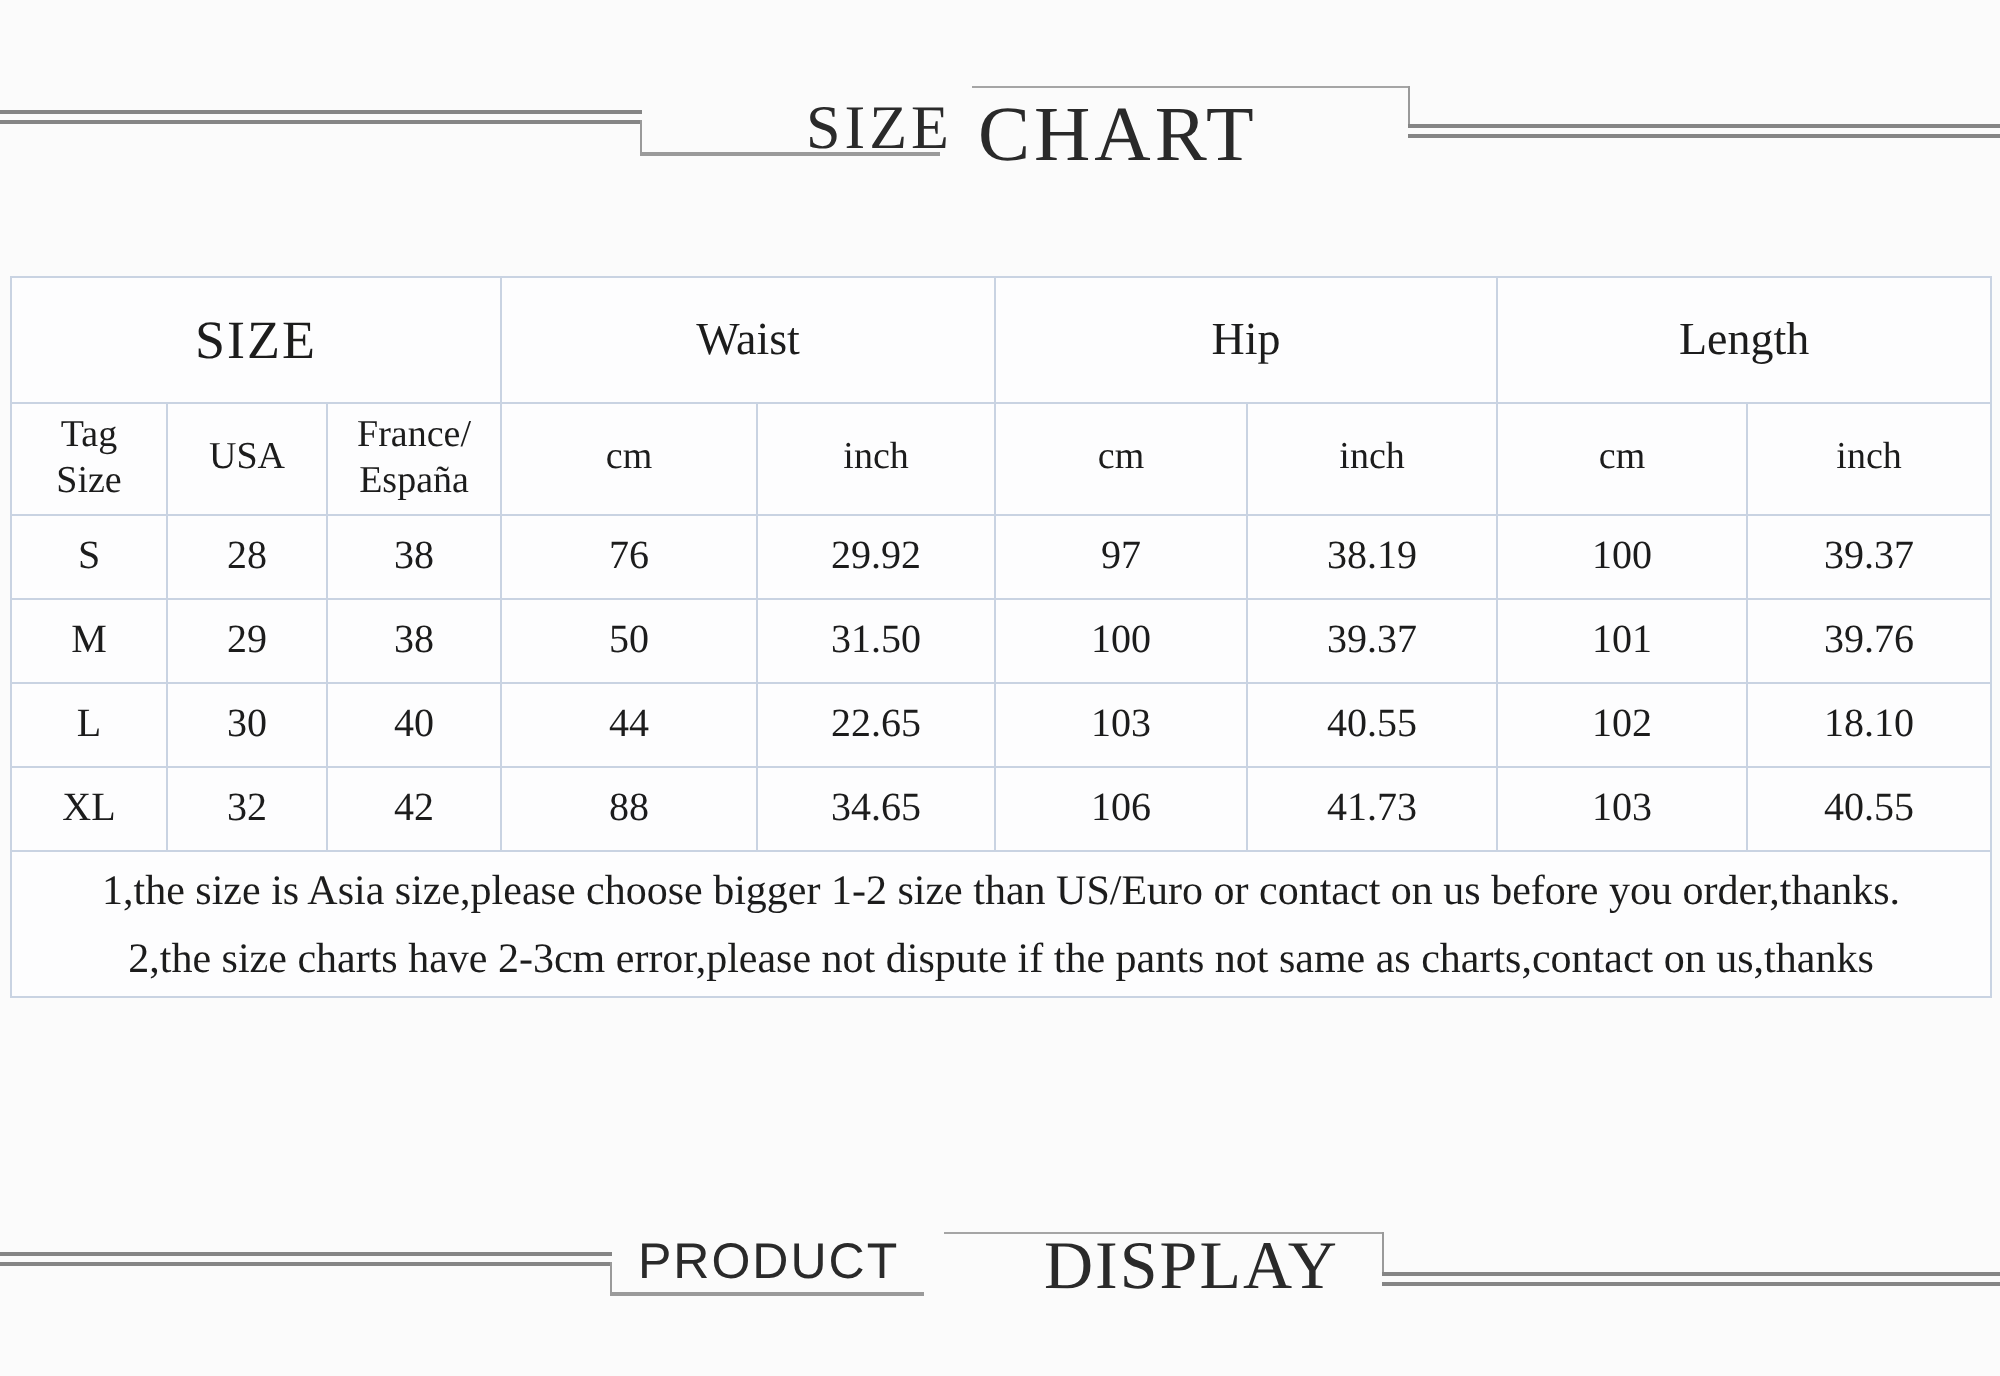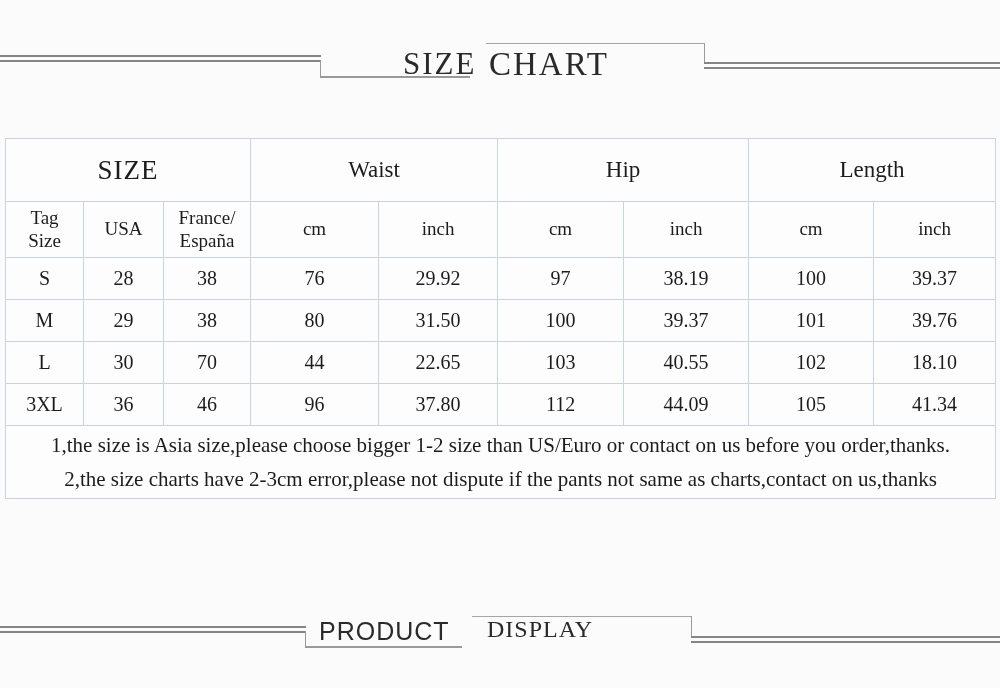--- a/index.html
+++ b/index.html
@@ -18,23 +18,23 @@
   .dbl{height:3px;border-top:2px solid #858585;border-bottom:2px solid #858585;}
   .single{height:0;border-top:2px solid #9a9a9a;}
   .thin{height:0;border-top:1.5px solid #a5a5a5;}
   .vert{width:0;border-left:1.5px solid #9a9a9a;}
 
   
   .banner-word{position:absolute;line-height:1;white-space:nowrap;color:#2a2a2a;}
   .serif-word{font-family:"Liberation Serif","DejaVu Serif",serif;}
   .sans-word{font-family:"Liberation Sans","DejaVu Sans",sans-serif;}
   .w-size   {left:403px;top:48px;font-size:31px;letter-spacing:2px;}
-  .w-chart  {left:489px;top:48px;font-size:33px;letter-spacing:2px;}
+  .w-chart  {left:489px;top:48px;font-size:39px;letter-spacing:2px;}
   .w-product{left:319px;top:619px;font-size:25px;letter-spacing:1px;}
-  .w-display{left:487px;top:617px;font-size:24px;letter-spacing:1px;}
+  .w-display{left:522px;top:617px;font-size:34px;letter-spacing:1px;}
 
   
   table.size-table{
     position:absolute;left:5px;top:138px;
     width:990px;
     border-collapse:collapse;
     table-layout:fixed;
     background:#fdfdfe;
   }
   table.size-table th, table.size-table td{
@@ -113,48 +113,48 @@
         <td>29.92</td>
         <td>97</td>
         <td>38.19</td>
         <td>100</td>
         <td>39.37</td>
       </tr>
       <tr class="data-row">
         <td>M</td>
         <td>29</td>
         <td>38</td>
-        <td>80</td>
+        <td>50</td>
         <td>31.50</td>
         <td>100</td>
         <td>39.37</td>
         <td>101</td>
         <td>39.76</td>
       </tr>
       <tr class="data-row">
         <td>L</td>
         <td>30</td>
-        <td>70</td>
+        <td>40</td>
         <td>44</td>
         <td>22.65</td>
         <td>103</td>
         <td>40.55</td>
         <td>102</td>
         <td>18.10</td>
       </tr>
       <tr class="data-row">
-        <td>3XL</td>
-        <td>36</td>
-        <td>46</td>
-        <td>96</td>
-        <td>37.80</td>
-        <td>112</td>
-        <td>44.09</td>
-        <td>105</td>
-        <td>41.34</td>
+        <td>XL</td>
+        <td>32</td>
+        <td>42</td>
+        <td>88</td>
+        <td>34.65</td>
+        <td>106</td>
+        <td>41.73</td>
+        <td>103</td>
+        <td>40.55</td>
       </tr>
 
       <tr class="notes-row">
         <td colspan="9">
           <div class="note-line">1,the size is Asia size,please choose bigger 1-2 size than US/Euro or contact on us before you order,thanks.</div>
           <div class="note-line">2,the size charts have 2-3cm error,please not dispute if the pants not same as charts,contact on us,thanks</div>
         </td>
       </tr>
     </tbody>
   </table>

